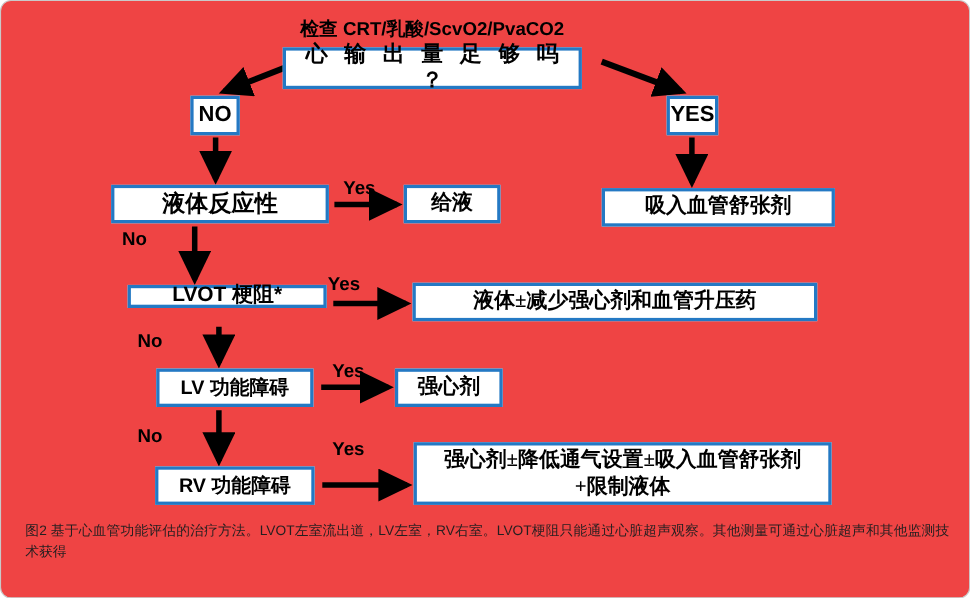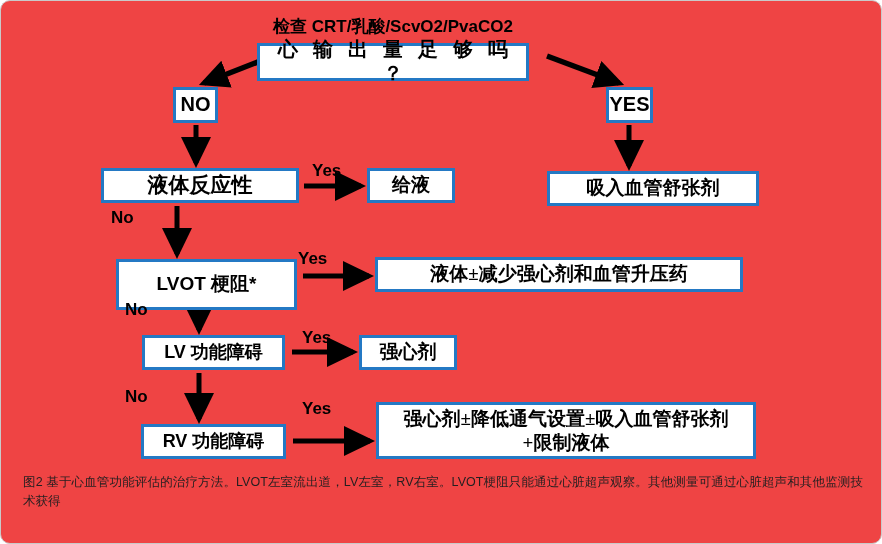--- a/index.html
+++ b/index.html
@@ -70,21 +70,21 @@
   }
   #node-give-fluid {
     left: 366px; top: 167px; width: 88px; height: 35px;
     font-size: 19px;
   }
   #node-reassess {
     left: 546px; top: 170px; width: 212px; height: 35px;
     font-size: 19px;
   }
   #node-lvot {
-    left: 115px; top: 258px; width: 181px; height: 51px;
+    left: 115px; top: 258px; width: 181px; height: 21px;
     font-size: 19px;
   }
   #node-reduce-inotropes {
     left: 374px; top: 256px; width: 368px; height: 35px;
     font-size: 19px;
   }
   #node-lv-dysfunction {
     left: 141px; top: 334px; width: 143px; height: 35px;
     font-size: 18px;
   }

